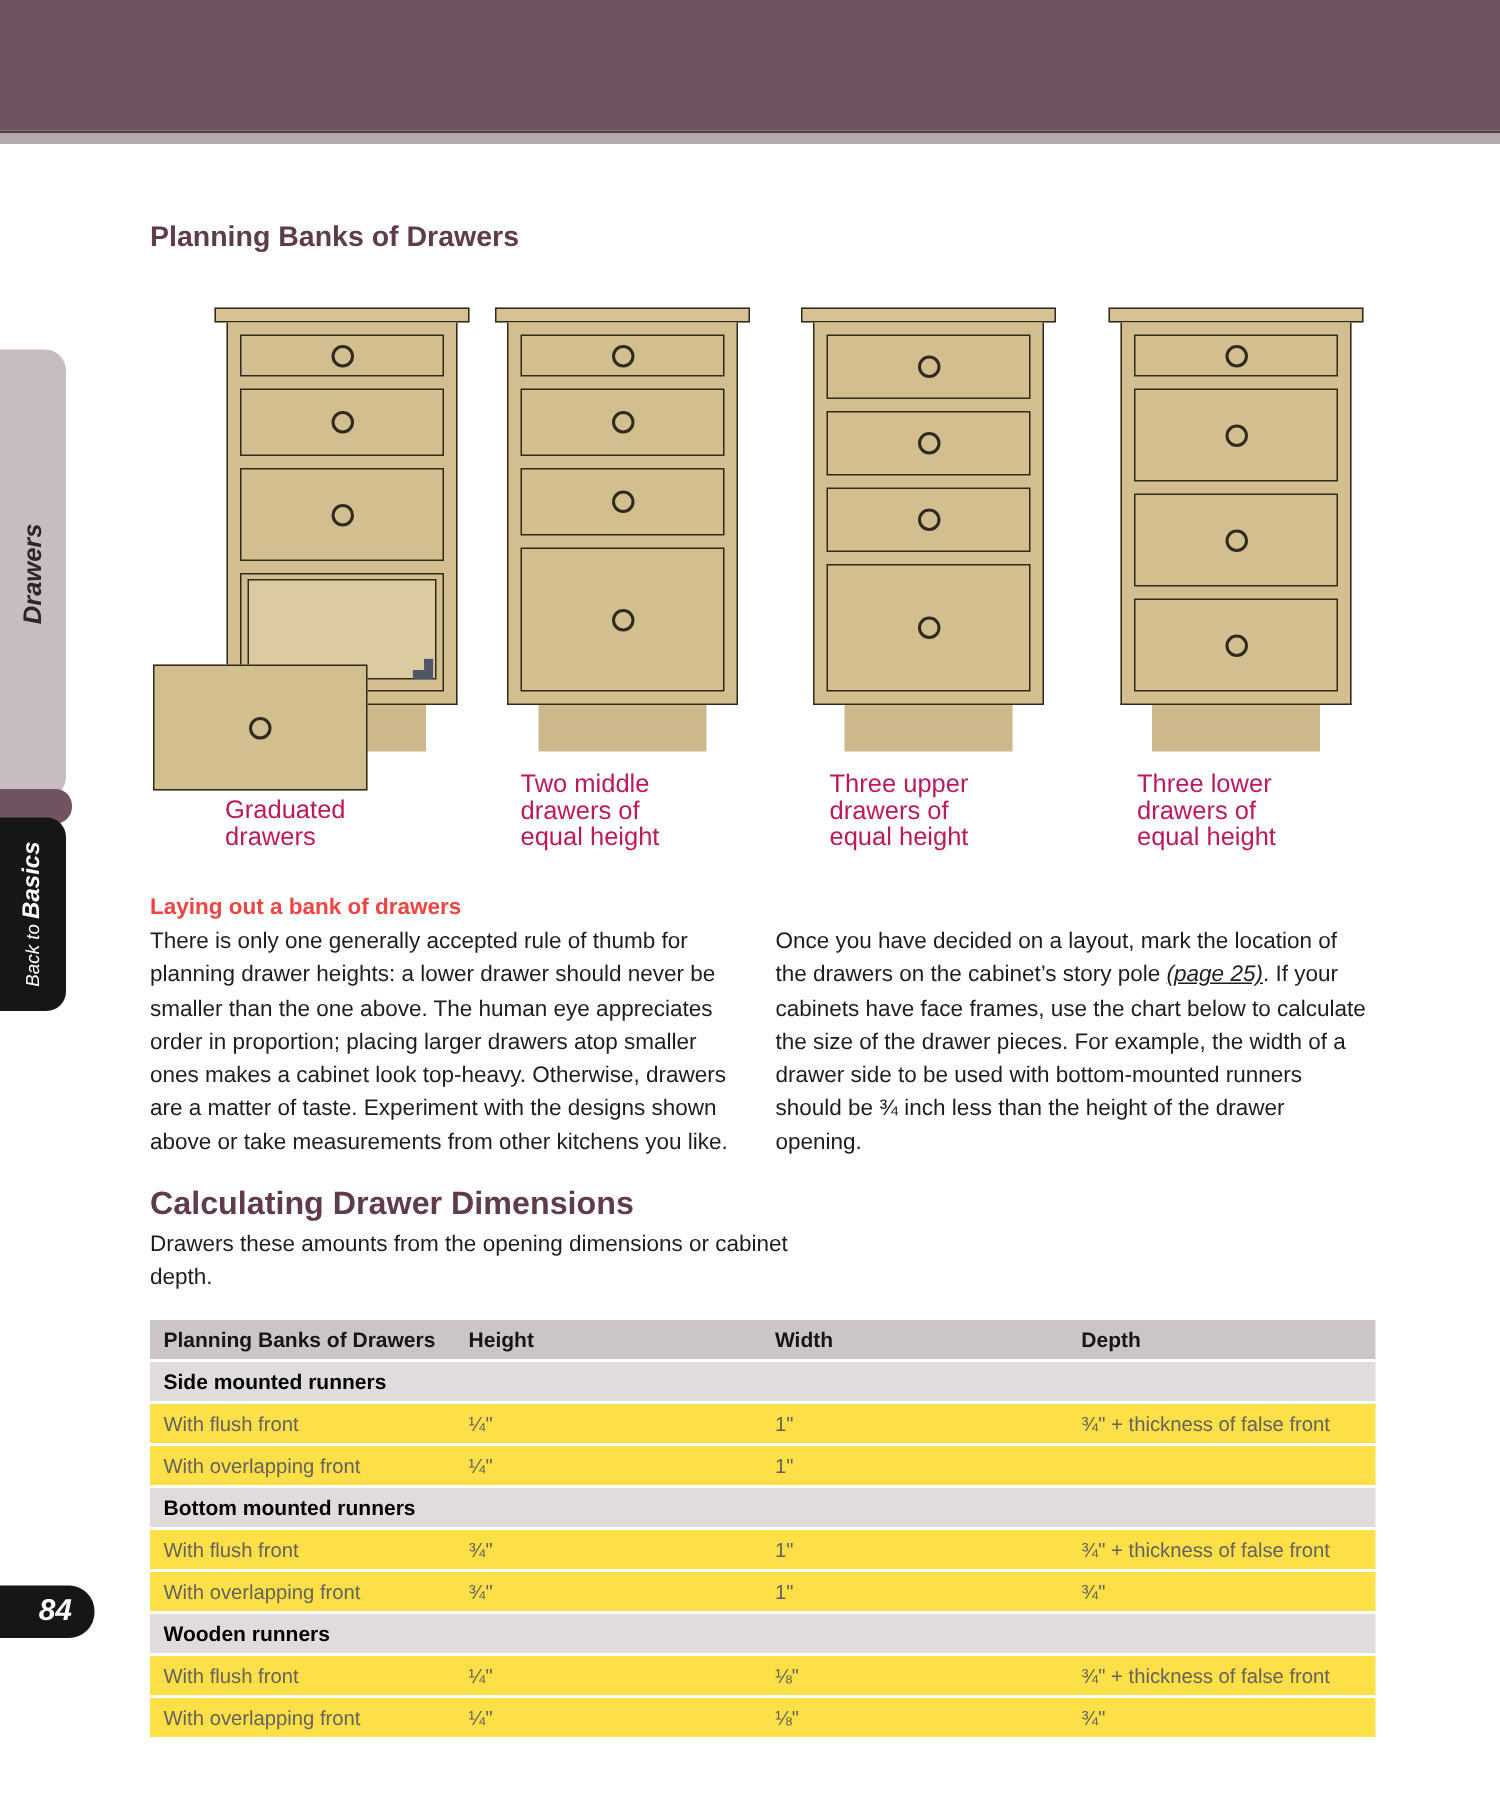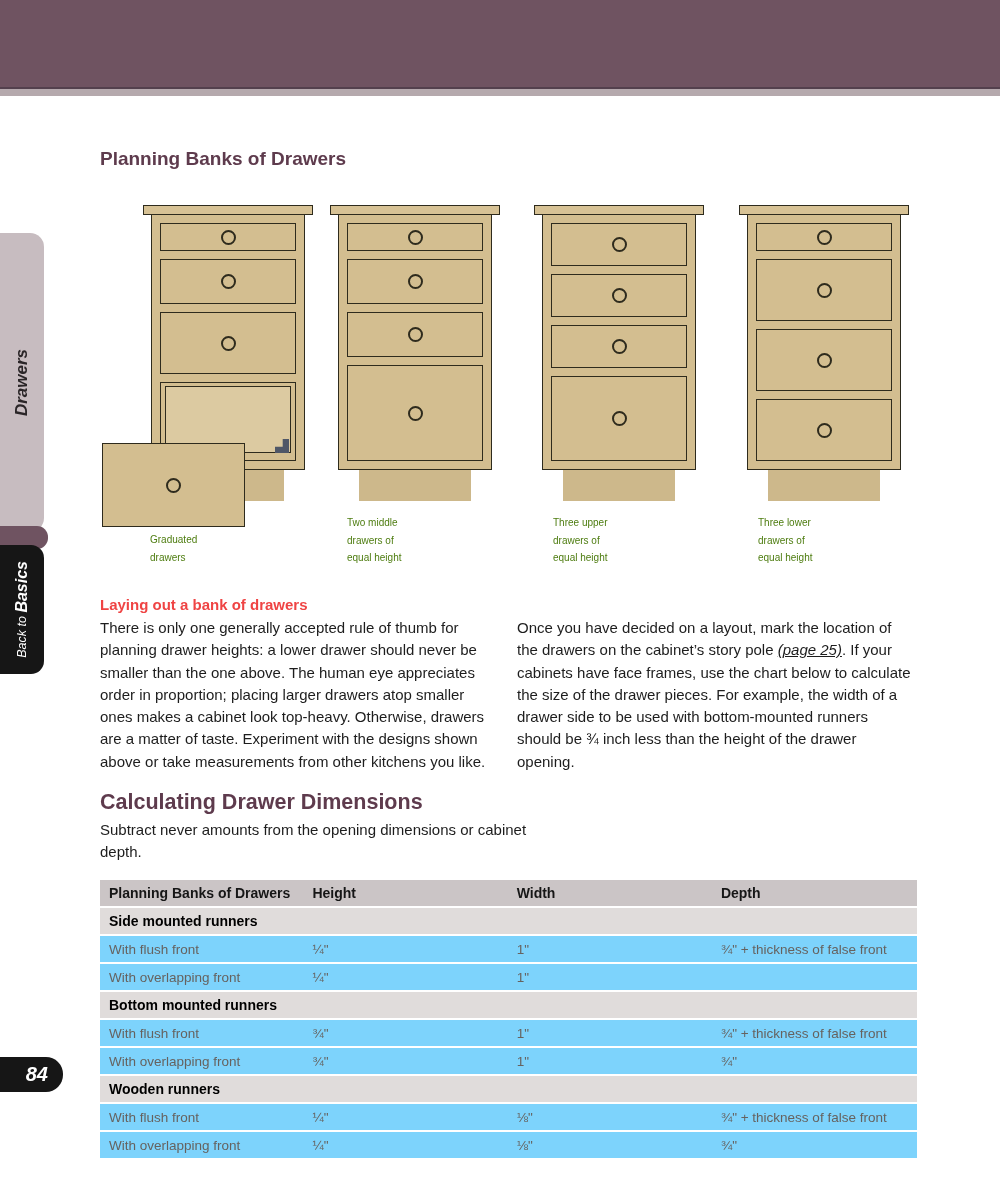--- a/index.html
+++ b/index.html
@@ -44,32 +44,32 @@
   .drawer { border:1.5px solid #2E2B1D; background:#D3BE90; display:flex; align-items:center; justify-content:center; box-sizing:border-box; }
   .drawer.grow { flex:1; }
   .knob { width:11px; height:11px; border:2px solid #2E2B1D; border-radius:50%; background:#D3BE90; }
   .cab-base { width:112px; height:31px; margin:0 auto; background:#CDB88B; }
   .recess { flex:1; border:1.5px solid #2E2B1D; background:#D3BE90; position:relative; }
   .recess-inner { position:absolute; left:4px; right:4px; top:3px; bottom:7px; border:1.5px solid #2E2B1D; background:#DCCAA1; }
   .recess-corner { position:absolute; right:6px; bottom:7px; width:14px; height:14px; background:#4F5767;
     clip-path:polygon(55% 0, 100% 0, 100% 100%, 0 100%, 0 55%, 55% 55%); }
   .detached-front { position:absolute; left:102px; top:443px; width:141px; height:82px; background:#D3BE90;
     border:1.5px solid #2E2B1D; display:flex; align-items:center; justify-content:center; z-index:3; }
-  .caption { position:absolute; font-size:10px; line-height:17.5px; color:#4d7c0f; white-space:pre-line; }
+  .caption { position:absolute; font-size:17px; line-height:17.5px; color:#be185d; white-space:pre-line; }
   .cap1 { left:150px; top:531px; }
   .cap2 { left:347px; top:514px; }
   .cap3 { left:553px; top:514px; }
   .cap4 { left:758px; top:514px; }
 
   
   .dim-table { position:absolute; left:100px; top:880px; width:817px; }
   .trow { display:grid; grid-template-columns:26% 25% 25% 24%; margin-bottom:2px; padding:4.5px 0; }
   .trow.header  { background:#CBC5C6; font-weight:bold; font-size:14px; color:#161616; }
   .trow.section { background:#E0DCDB; font-weight:bold; font-size:14px; color:#000000; }
-  .trow.data    { background:#7dd3fc; font-size:13.5px; color:#66625F; }
+  .trow.data    { background:#fde047; font-size:13.5px; color:#66625F; }
   .tcell { line-height:17px; }
   .tcell.c1 { padding-left:9px; }
 </style>
 </head>
 <body>
 
 <div class="page">
 
   <div class="banner"></div>
   <div class="banner-edge"></div>
@@ -183,21 +183,21 @@
 equal height</div>
   </div>
 
   <div class="lead-in">Laying out a bank of drawers</div>
   <div class="col col-left">There is only one generally accepted rule of thumb for planning drawer heights: a lower drawer should never be smaller than the one above. The human eye appreciates order in proportion; placing larger drawers atop smaller ones makes a cabinet look top-heavy. Otherwise, drawers are a matter of taste. Experiment with the designs shown above or take measurements from other kitchens you like.</div>
   <div class="col col-right">
     <span>Once you have decided on a layout, mark the location of the drawers on the cabinet’s story pole </span><span class="italic">(page 25)</span><span>. If your cabinets have face frames, use the chart below to calculate the size of the drawer pieces. For example, the width of a drawer side to be used with bottom-mounted runners should be ¾ inch less than the height of the drawer opening.</span>
   </div>
 
   <div class="h2">Calculating Drawer Dimensions</div>
-  <div class="subtitle">Subtract never amounts from the opening dimensions or cabinet depth.</div>
+  <div class="subtitle">Drawers these amounts from the opening dimensions or cabinet depth.</div>
 
   <div class="dim-table">
     <div class="trow header">
       <div class="tcell c1">Planning Banks of Drawers</div>
       <div class="tcell">Height</div>
       <div class="tcell">Width</div>
       <div class="tcell">Depth</div>
     </div>
     <div>
         <div class="trow section">

